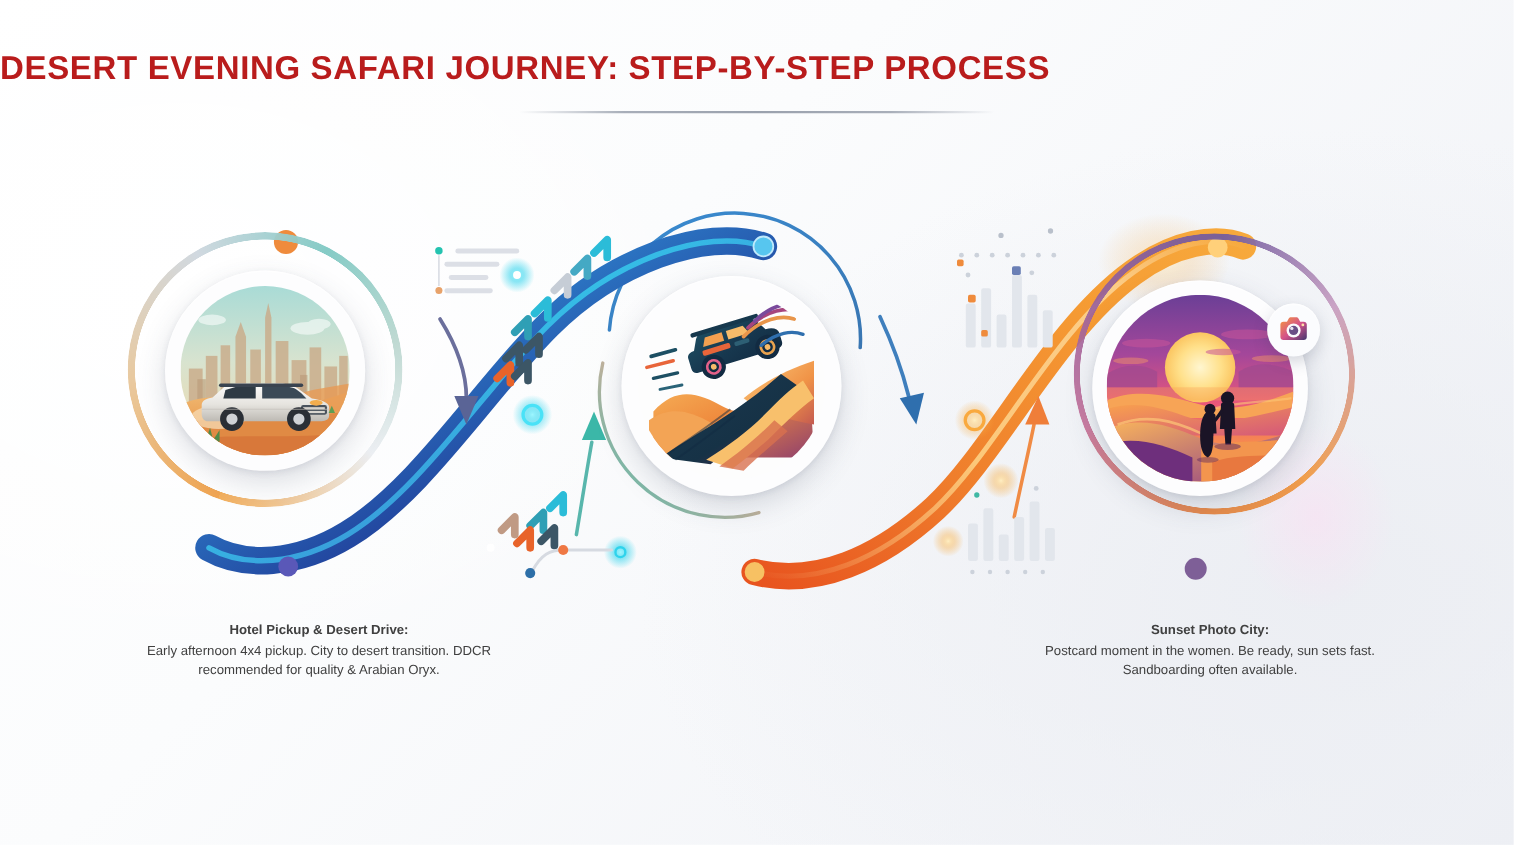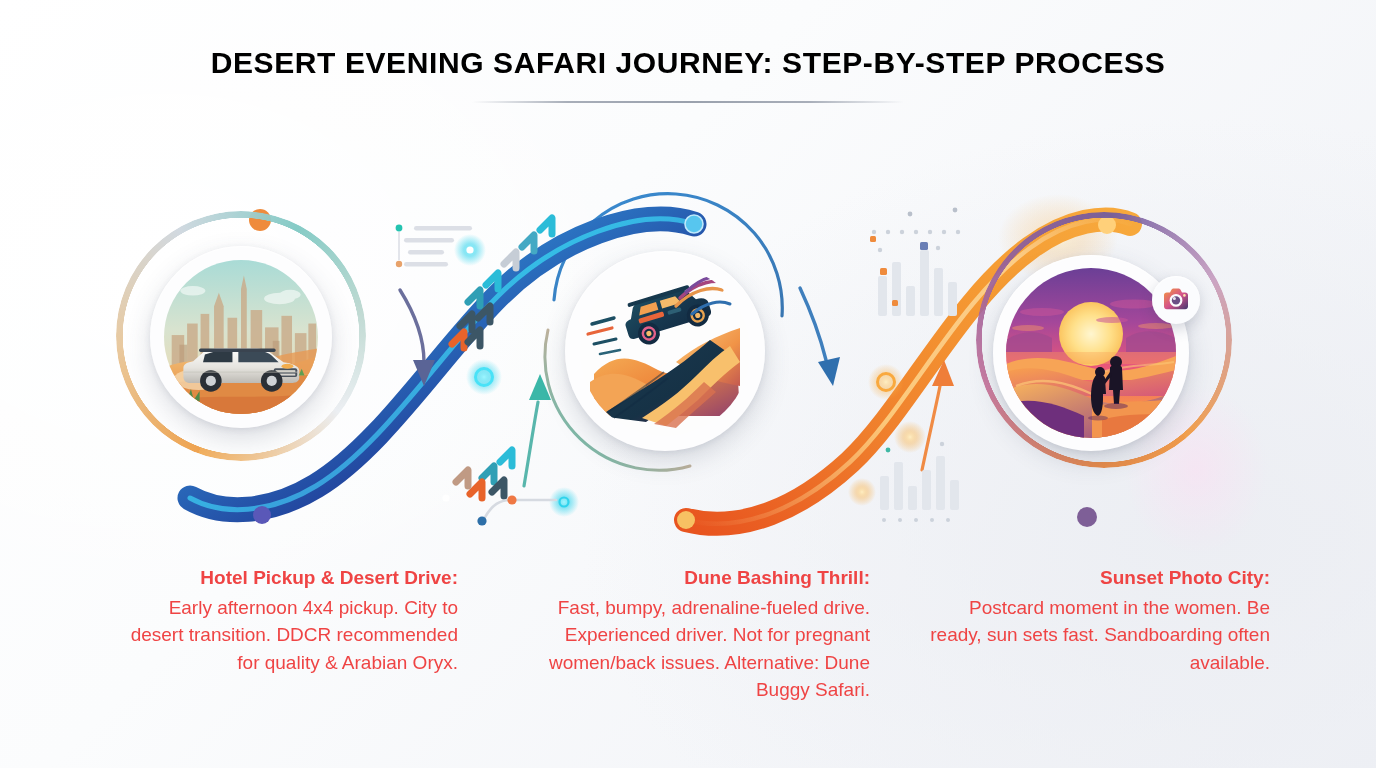--- a/index.html
+++ b/index.html
@@ -9,23 +9,23 @@
     background:
       radial-gradient(ellipse 700px 500px at 12% 35%, #ffffff 0%, rgba(255,255,255,0) 70%),
       radial-gradient(ellipse 900px 600px at 88% 70%, #eceef3 0%, rgba(236,238,243,0) 70%),
       linear-gradient(135deg,#ffffff 0%,#fbfcfd 38%,#eef0f5 100%);
   }
   .stage{position:relative;width:1376px;height:768px;}
   .abs{position:absolute;}
 
   
   .title{
-    left:0;top:46px;width:1376px;text-align:center;
+    left:0;top:46px;width:1376px;
     font-size:30px;font-weight:bold;letter-spacing:.6px;
-    color:#000000;text-transform:uppercase;
+    color:#b91c1c;text-transform:uppercase;
     font-family:"Liberation Sans", sans-serif;
   }
   .title-rule{
     left:472px;top:101px;width:432px;height:2px;
     background:linear-gradient(90deg,rgba(160,168,182,0) 0%,#a8aeb9 22%,#9aa1ad 50%,#a8aeb9 78%,rgba(160,168,182,0) 100%);
     border-radius:2px;
   }
 
   
   .step-head{
@@ -68,21 +68,21 @@
     background:#fbfcfe;
     box-shadow:0 5px 14px rgba(60,70,95,.22), inset 0 1px 2px #fff;
     display:flex;align-items:center;justify-content:center;
   }
 
   
   .ribbons{left:0;top:0;width:1376px;height:768px;}
 
   
   .body-block{
-    text-align:right;font-size:19px;line-height:1.45;color:#ef4444;
+    text-align:center;font-size:12px;line-height:1.45;color:#404040;
   }
   .body-block .lead{display:block;font-weight:bold;margin-bottom:2px;}
   .b1{left:122px;top:564px;width:336px;}
   .b2{left:518px;top:564px;width:352px;}
   .b3{left:930px;top:564px;width:340px;}
 </style>
 </head>
 <body>
 
 <div class="stage">
@@ -536,22 +536,18 @@
       <circle cx="14" cy="14.4" r="4.2" fill="#6a4f86"></circle>
       <circle cx="12.4" cy="12.6" r="1.5" fill="#ffffff" opacity=".85"></circle>
       <circle cx="22.4" cy="9.4" r="1.3" fill="#ffe0a8"></circle>
     </svg>
   </div>
 
   <div class="abs body-block b1">
     <span class="lead">Hotel Pickup &amp; Desert Drive:</span>
     <span>Early afternoon 4x4 pickup. City to desert transition. DDCR recommended for quality &amp; Arabian Oryx.</span>
   </div>
-  <div class="abs body-block b2">
-    <span class="lead">Dune Bashing Thrill:</span>
-    <span>Fast, bumpy, adrenaline-fueled drive. Experienced driver. Not for pregnant women/back issues. Alternative: Dune Buggy Safari.</span>
-  </div>
   <div class="abs body-block b3">
     <span class="lead">Sunset Photo City:</span>
     <span>Postcard moment in the women. Be ready, sun sets fast. Sandboarding often available.</span>
   </div>
 
 </div>
 
 </body></html>

